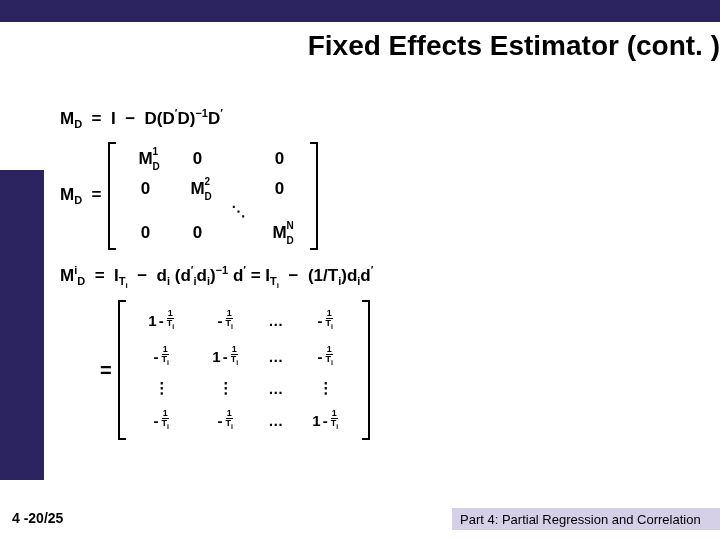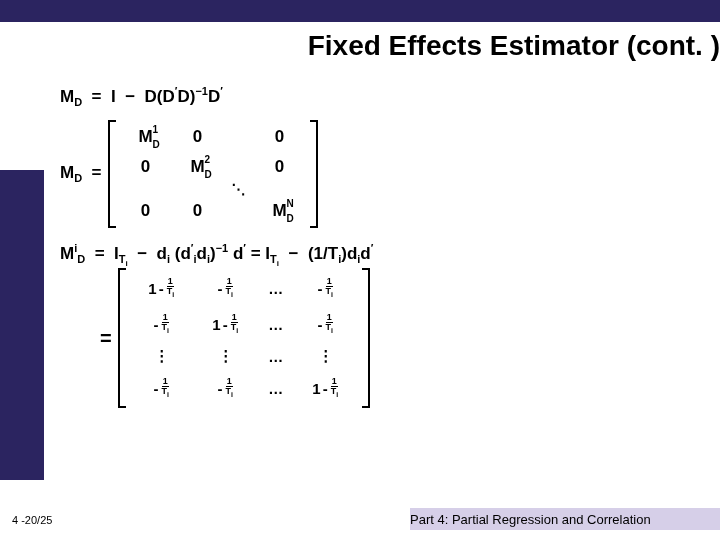--- a/index.html
+++ b/index.html
@@ -5,57 +5,57 @@
   * { margin: 0; padding: 0; box-sizing: border-box; }
   html, body { width: 720px; height: 540px; font-family: Arial, Helvetica, sans-serif; background: #fff; overflow: hidden; }
   .slide { position: relative; width: 720px; height: 540px; }
   .topbar { position: absolute; top: 0; left: 0; width: 720px; height: 22px; background: #2b2460; }
   .title { position: absolute; top: 30px; left: 0; width: 720px; text-align: right; font-size: 28px; color: #000; }
   .leftbar { position: absolute; top: 170px; left: 0; width: 44px; height: 310px; background: #2b2460; }
 
   .content { position: absolute; top: 85px; left: 60px; width: 640px; font-weight: bold; font-size: 17px; }
 
   
-  .eq1 { margin-bottom: 12px; }
+  .eq1 { margin-bottom: 12px; margin-top: 22px; }
   .eq1 .sub { font-size: 11px; vertical-align: sub; }
   .eq1 .sup { font-size: 11px; vertical-align: super; }
   .eq1 .min { font-family: 'Segoe UI Symbol', Arial; }
 
   
   .row2 { display: flex; align-items: center; margin-bottom: 14px; }
   .lhs2 { font-size: 17px; margin-right: 6px; text-align: center; }
   .lhs2 .sub { font-size: 11px; vertical-align: sub; }
   .bmat { display: flex; align-items: stretch; }
   .bracket { width: 8px; border: 2px solid #000; }
   .bracket.l { border-right: none; }
   .bracket.r { border-left: none; }
   .bgrid { display: grid; grid-template-columns: 52px 52px 30px 52px; grid-template-rows: 30px 30px 14px 30px; align-items: center; justify-items: center; font-size: 17px; padding: 2px 4px; }
   .mdexp { position: relative; display: inline-block; }
   .mdexp .base { font-size: 17px; }
   .mdexp .bsub { position: absolute; font-size: 10px; bottom: -3px; left: 14px; }
   .mdexp .bsup { position: absolute; font-size: 10px; top: -3px; left: 14px; }
   .side-note { margin-left: 20px; font-weight: normal; font-size: 18px; }
 
   
-  .eq3 { font-size: 17px; }
+  .eq3 { margin-bottom: 10px; font-size: 17px; }
   .eq3 .sub { font-size: 11px; vertical-align: sub; }
   .eq3 .sup { font-size: 11px; vertical-align: super; }
 
   
   .row4 { display: flex; align-items: center; margin-left: 40px; }
   .eqsign { font-size: 20px; margin-right: 6px; }
   .bgrid4 { display: grid; grid-template-columns: 64px 64px 36px 64px; grid-template-rows: 36px 36px 28px 36px; align-items: center; justify-items: center; padding: 2px 4px; }
   .frac-entry { font-size: 15px; display: flex; align-items: center; gap: 2px; font-weight: bold; }
   .mini-frac { display: inline-flex; flex-direction: column; align-items: center; font-size: 9px; line-height: 9px; font-weight: bold; }
   .mini-frac .num { border-bottom: 1px solid #000; padding: 0 1px; }
   .mini-frac .den { padding: 0 1px; }
   .dots4 { font-size: 15px; }
 
-  .footer-left { position: absolute; left: 12px; bottom: 14px; font-size: 11px; font-weight: normal; color: #000; }
-  .footer-strip { position: absolute; right: 0; bottom: 10px; height: 22px; width: 310px; background: #d6cfe8; display: flex; align-items: center; padding-left: 0; font-size: 13px; color: #000; }
+  .footer-left { position: absolute; left: 12px; bottom: 14px; font-size: 14px; font-weight: bold; color: #000; }
+  .footer-strip { position: absolute; right: 0; bottom: 10px; height: 22px; width: 268px; background: #d6cfe8; display: flex; align-items: center; padding-left: 8px; font-size: 13px; color: #000; }
 
 </style>
 </head>
 <body>
 
 <div class="slide">
   <div class="topbar"></div>
   <h1 class="title">Fixed Effects Estimator (cont. )</h1>
   <div class="leftbar"></div>
 

